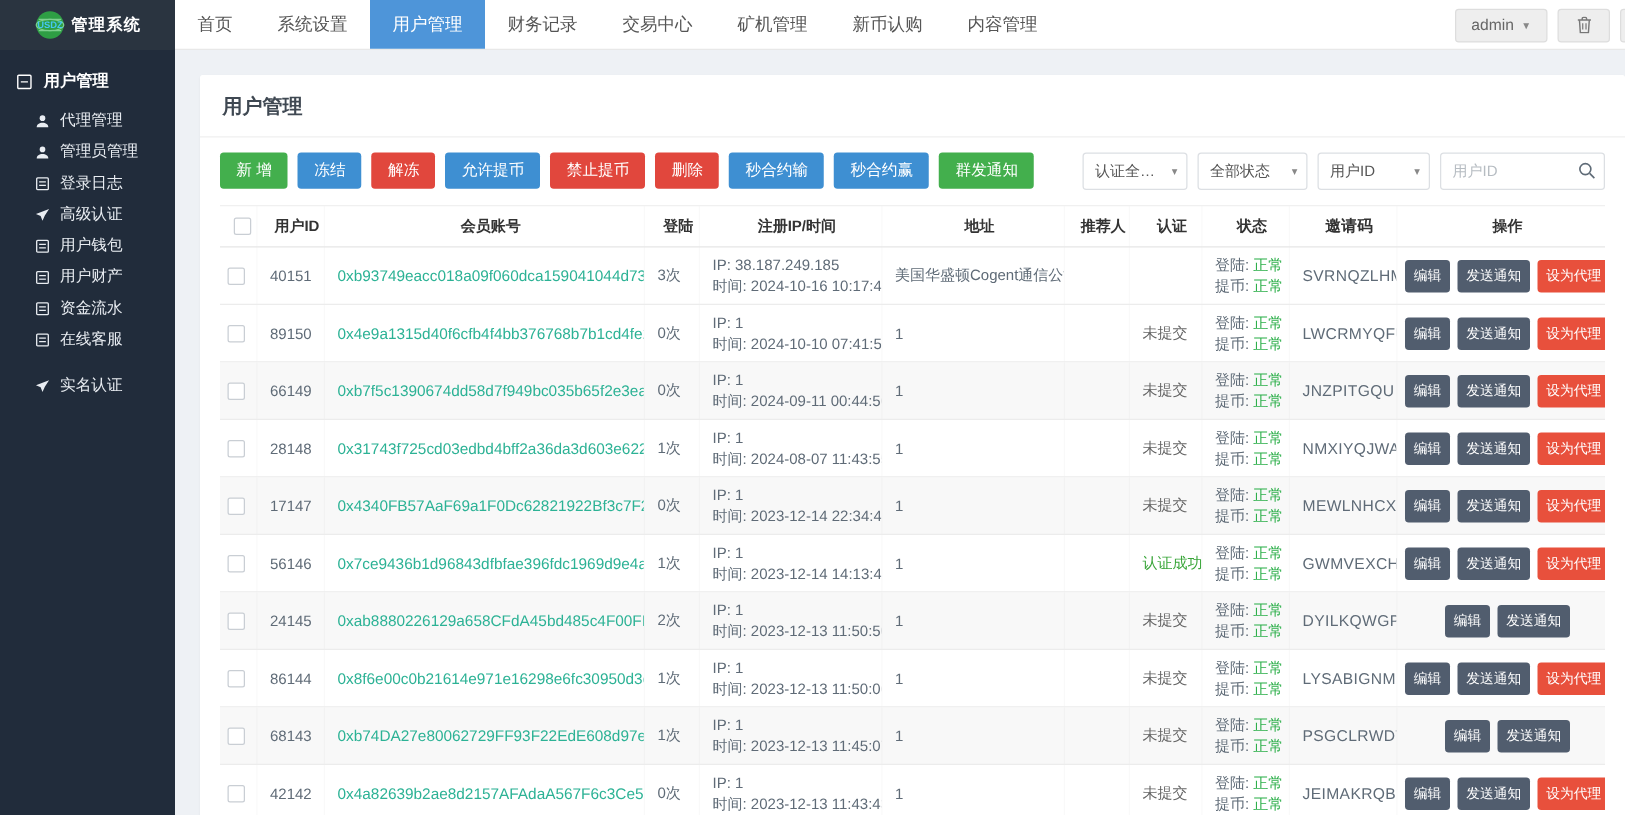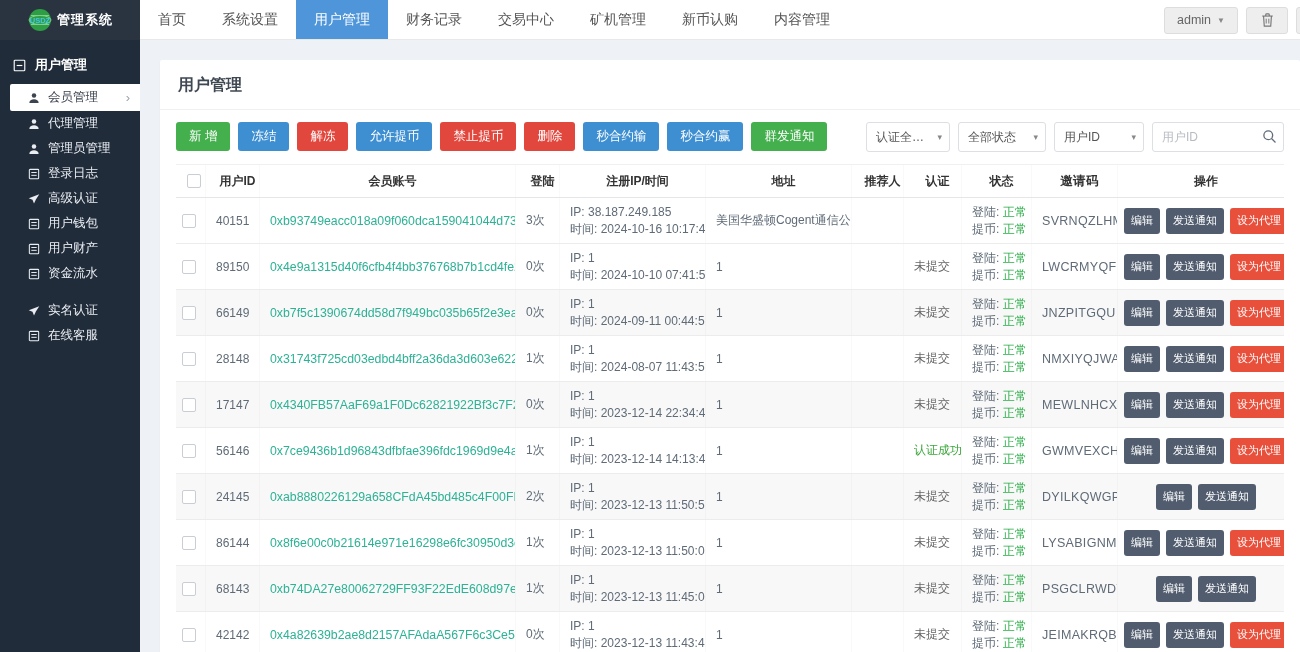--- a/index.html
+++ b/index.html
@@ -95,28 +95,20 @@
     </div>
 
     <div class="side-section">
       <svg width="13" height="13" viewBox="0 0 16 16">
         <rect x="1.5" y="1.5" width="13" height="13" rx="1" fill="none" stroke="#fff" stroke-width="1.4"></rect>
         <line x1="4.5" y1="8" x2="11.5" y2="8" stroke="#fff" stroke-width="1.4"></line>
       </svg>
       <span>用户管理</span>
     </div>
 
-    <div class="side-item active">
-      <svg width="12" height="12" viewBox="0 0 16 16" fill="#3c4450">
-          <circle cx="8" cy="4.7" r="3"></circle>
-          <path d="M1.8 14.5c0-3.4 2.8-5 6.2-5s6.2 1.6 6.2 5z"></path>
-        </svg>
-      <span>会员管理</span>
-      <span class="side-chevron">›</span>
-    </div>
     <div class="side-item">
       <svg width="12" height="12" viewBox="0 0 16 16" fill="#e9edf2">
           <circle cx="8" cy="4.7" r="3"></circle>
           <path d="M1.8 14.5c0-3.4 2.8-5 6.2-5s6.2 1.6 6.2 5z"></path>
         </svg>
       <span>代理管理</span>
     </div>
     <div class="side-item">
       <svg width="12" height="12" viewBox="0 0 16 16" fill="#e9edf2">
           <circle cx="8" cy="4.7" r="3"></circle>
@@ -155,33 +147,33 @@
       <span>用户财产</span>
     </div>
     <div class="side-item">
       <svg width="12" height="12" viewBox="0 0 16 16">
           <rect x="1.8" y="1.8" width="12.4" height="12.4" rx="1" fill="none" stroke="#e9edf2" stroke-width="1.4"></rect>
           <line x1="4.4" y1="6" x2="11.6" y2="6" stroke="#e9edf2" stroke-width="1.3"></line>
           <line x1="4.4" y1="9.8" x2="11.6" y2="9.8" stroke="#e9edf2" stroke-width="1.3"></line>
         </svg>
       <span>资金流水</span>
     </div>
-    <div class="side-item gap-top">
-      <svg width="12" height="12" viewBox="0 0 16 16" fill="#e9edf2">
-          <path d="M15 1.5 1 7l5 2 2 5 2.5-5.5z"></path>
-        </svg>
-      <span>实名认证</span>
-    </div>
     <div class="side-item">
       <svg width="12" height="12" viewBox="0 0 16 16">
           <rect x="1.8" y="1.8" width="12.4" height="12.4" rx="1" fill="none" stroke="#e9edf2" stroke-width="1.4"></rect>
           <line x1="4.4" y1="6" x2="11.6" y2="6" stroke="#e9edf2" stroke-width="1.3"></line>
           <line x1="4.4" y1="9.8" x2="11.6" y2="9.8" stroke="#e9edf2" stroke-width="1.3"></line>
         </svg>
       <span>在线客服</span>
+    </div>
+    <div class="side-item gap-top">
+      <svg width="12" height="12" viewBox="0 0 16 16" fill="#e9edf2">
+          <path d="M15 1.5 1 7l5 2 2 5 2.5-5.5z"></path>
+        </svg>
+      <span>实名认证</span>
     </div>
   </aside>
 
   <nav class="topnav">
     <div class="nav-item">首页</div>
     <div class="nav-item">系统设置</div>
     <div class="nav-item active">用户管理</div>
     <div class="nav-item">财务记录</div>
     <div class="nav-item">交易中心</div>
     <div class="nav-item">矿机管理</div>

